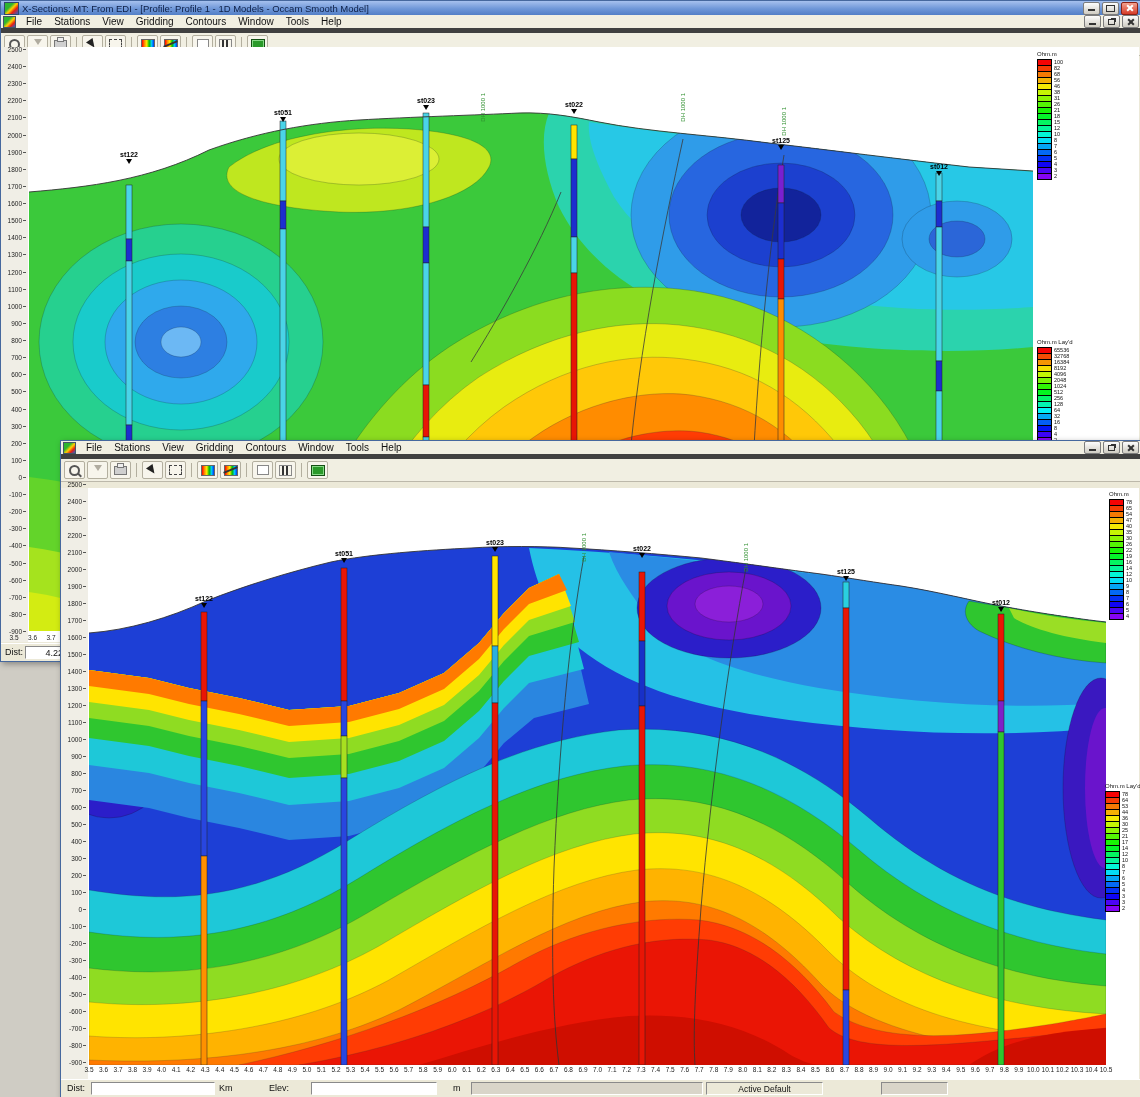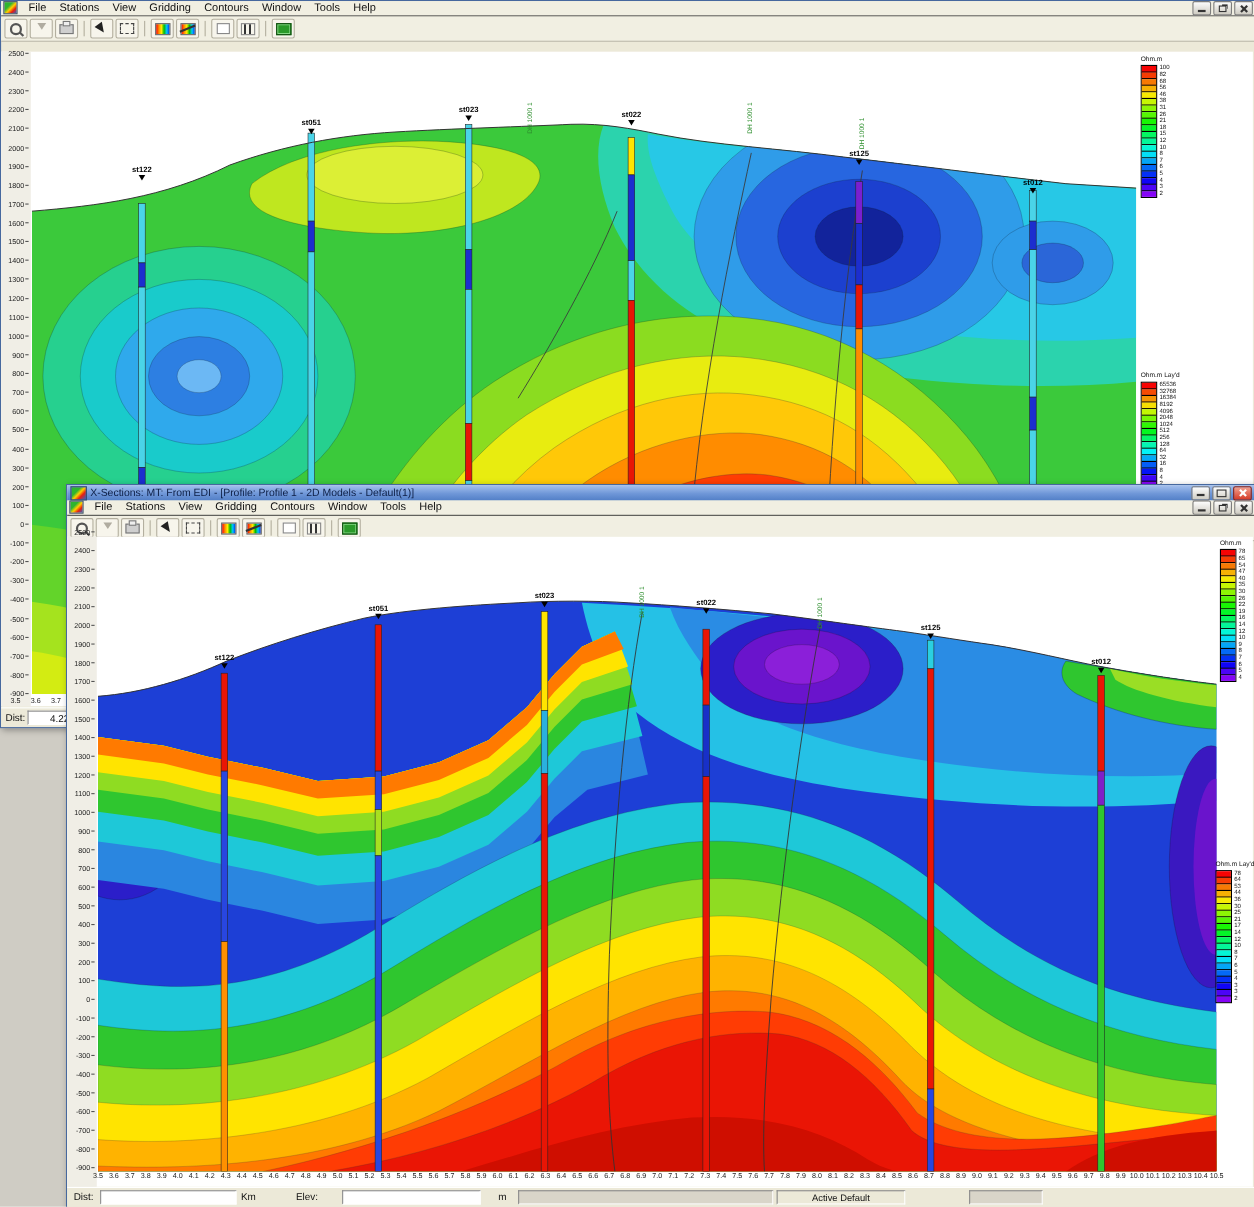--- a/index.html
+++ b/index.html
@@ -20,22 +20,22 @@
         background:linear-gradient(#fdfdfd,#cfccc2);display:flex;align-items:center;justify-content:center}
   .wbtn.red{background:linear-gradient(#f2a08f,#d63b28);border-color:#8c2014}
   .g-min{width:7px;height:2px;background:#333;margin-top:4px}
   .g-max{width:7px;height:5px;border:1px solid #333}
   .g-restore{width:5px;height:4px;border:1px solid #333;box-shadow:2px -2px 0 -1px #333}
   .g-close{position:relative;width:8px;height:8px}
   .g-close::before,.g-close::after{content:"";position:absolute;left:3px;top:0;width:2px;height:8px;background:#fff}
   .g-close::before{transform:rotate(45deg)} .g-close::after{transform:rotate(-45deg)}
   .g-close.dark::before,.g-close.dark::after{background:#333}
 
-  .menubar{height:13px;background:#f1efe2;display:flex;align-items:flex-start;font-size:10px;
-           color:#111;padding:0 2px;border-bottom:1px solid #404040}
+  .menubar{height:13px;background:#f1efe2;display:flex;align-items:flex-end;font-size:10px;
+           color:#111;padding:0 2px;border-bottom:5px solid #404040}
   .menuicon{width:11px;height:10px;border:1px solid #456;margin-right:4px;
             background:linear-gradient(135deg,#2fb52f 35%,#ffd000 55%,#e82010 75%,#2a60d0)}
   .menu-item{padding:0 6px;height:13px;display:flex;align-items:center;cursor:default}
   .menu-spacer{flex:1}
 
   .toolbar{height:20px;background:#f1efe2;border-bottom:1px solid #bcb8aa;display:flex;
            align-items:center;padding:1px 3px;gap:2px}
   .tbtn{width:19px;height:16px;border:1px solid #b3af9f;border-radius:2px;background:#f7f5ec;
         display:flex;align-items:center;justify-content:center}
   .tsep{width:1px;height:14px;background:#b3af9f;margin:0 3px}
@@ -88,20 +88,35 @@
   .sfield{position:absolute;top:2px;height:11px;background:#fff;border:1px solid;
           border-color:#8a8a8a #fff #fff #8a8a8a;font-size:9px;display:flex;
           align-items:center;justify-content:flex-end;padding:0 2px}
   .spanel{position:absolute;top:2px;height:11px;background:#d9d5c9;border:1px solid;
           border-color:#8a8a8a #fff #fff #8a8a8a;display:flex;align-items:center;justify-content:center;font-size:8.5px}
 </style>
 </head>
 <body>
 
 <div class="win" id="win-top">
+  <div class="titlebar">
+    <div class="appicon"></div>
+    <div class="title">X-Sections: MT: From EDI - [Profile: Profile 1 - 1D Models - Occam Smooth Model]</div>
+    <div class="winbtns">
+      <div class="wbtn">
+          <div class="g-min"></div>
+        </div>
+      <div class="wbtn">
+          <div class="g-max"></div>
+        </div>
+      <div class="wbtn red">
+          <div class="g-close"></div>
+        </div>
+    </div>
+  </div>
   <div class="menubar">
     <div class="menuicon"></div>
     <span style="display: flex;">
         <span class="menu-item">File</span>
         <span class="menu-item">Stations</span>
         <span class="menu-item">View</span>
         <span class="menu-item">Gridding</span>
         <span class="menu-item">Contours</span>
         <span class="menu-item">Window</span>
         <span class="menu-item">Tools</span>
@@ -400,35 +415,20 @@
   <div class="statusbar" id="status-top">
     <span class="slabel" style="left:4px">Dist:</span>
     <div class="sfield" style="left:24px;width:40px">4.227</div>
     <span class="slabel" style="left:72px">Km</span>
     <span class="slabel" style="left:100px">Elev:</span>
     <div class="sfield" style="left:126px;width:60px"></div>
   </div>
 </div>
 
 <div class="win" id="win-bottom">
-  <div class="titlebar">
-    <div class="appicon"></div>
-    <div class="title">X-Sections: MT: From EDI - [Profile: Profile 1 - 2D Models - Default(1)]</div>
-    <div class="winbtns">
-      <div class="wbtn">
-          <div class="g-min"></div>
-        </div>
-      <div class="wbtn">
-          <div class="g-max"></div>
-        </div>
-      <div class="wbtn red">
-          <div class="g-close"></div>
-        </div>
-    </div>
-  </div>
   <div class="menubar">
     <div class="menuicon"></div>
     <span style="display: flex;">
         <span class="menu-item">File</span>
         <span class="menu-item">Stations</span>
         <span class="menu-item">View</span>
         <span class="menu-item">Gridding</span>
         <span class="menu-item">Contours</span>
         <span class="menu-item">Window</span>
         <span class="menu-item">Tools</span>

